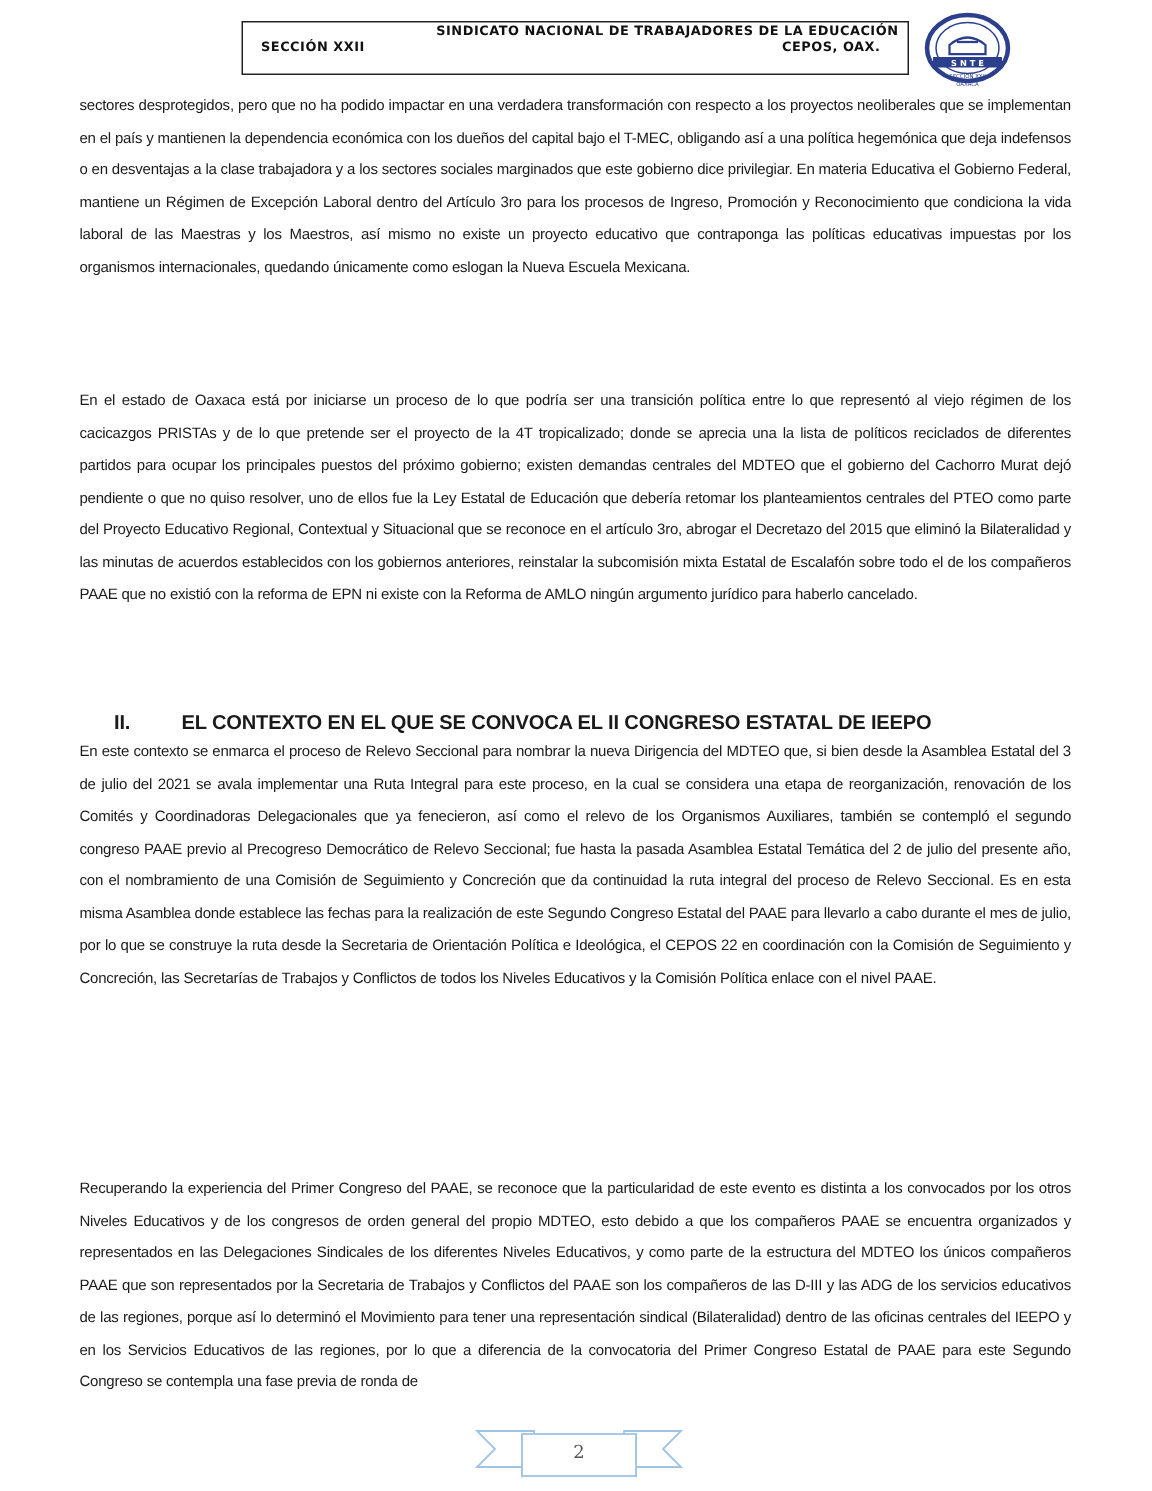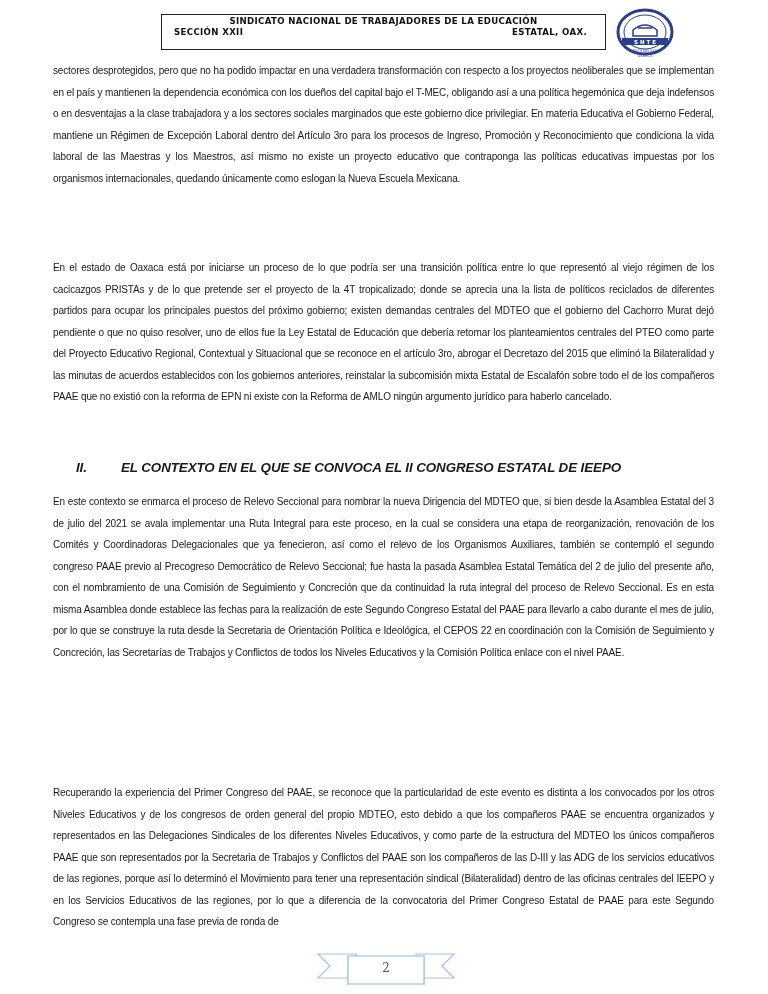--- a/index.html
+++ b/index.html
@@ -1,43 +1,43 @@
 <!DOCTYPE html>
 <html><head>
 <meta charset="utf-8">
 <style>
   html, body { margin: 0; padding: 0; background: #ffffff; }
   body { width: 768px; height: 994px; position: relative; overflow: hidden; font-family: "Liberation Sans", sans-serif; color: #1a1a1a; }
   .header { position: absolute; left: 0; top: 0; width: 768px; height: 62px; }
   .logo-left { position: absolute; left: 58px; top: 8px; width: 100px; height: 48px; }
   .logo-right { position: absolute; left: 614px; top: 8px; width: 62px; height: 54px; }
   .header-box { position: absolute; left: 161px; top: 14px; width: 445px; height: 36px; border: 1.5px solid #222; box-sizing: border-box; padding: 1px 6px 0 6px; font-family: "DejaVu Sans", sans-serif; font-weight: bold; font-size: 8.6px; line-height: 10.6px; letter-spacing: 0.35px; color: #111; }
-  .header-box .l1, .header-box .l2 { text-align: center; white-space: nowrap; }
+  .header-box .l1, .header-box .l2 { text-align: right; white-space: nowrap; }
   .header-box .l3 { display: flex; justify-content: space-between; padding: 0 12px 0 6px; }
   .content { position: absolute; left: 53px; top: 60px; width: 661px; }
   .para { font-size: 10px; line-height: 21.55px; text-align: justify; margin: 0; letter-spacing: -0.15px; font-stretch: condensed; }
   .p1 { position: absolute; top: 0; }
   .p2 { position: absolute; top: 197px; }
-  .heading { position: absolute; top: 400px; left: 23px; font-weight: bold; font-size: 13.4px; display: flex; letter-spacing: -0.1px; font-style: italic; }
+  .heading { position: absolute; top: 414px; left: 23px; font-weight: bold; font-size: 13.4px; display: flex; letter-spacing: -0.1px; }
   .heading .num { width: 45px; }
   .p3 { position: absolute; top: 431px; }
   .p4 { position: absolute; top: 722px; }
   .footer { position: absolute; left: 316px; top: 948px; width: 140px; height: 40px; }
   .page-num { position: absolute; left: 0; top: 13px; width: 140px; text-align: center; font-family: "DejaVu Serif", serif; font-size: 12px; color: #555; }
 </style>
 </head>
 <body>
 
 <div class="header">
 
   <div class="header-box">
     <div class="l1">SINDICATO NACIONAL DE TRABAJADORES DE LA EDUCACIÓN</div>
     <div class="l3">
       <span>SECCIÓN XXII</span>
-      <span>ESTATAL, OAX.</span>
+      <span>CEPOS, OAX.</span>
     </div>
   </div>
 
   <div class="logo-right">
     <svg width="62" height="54" viewBox="0 0 62 54">
       <ellipse cx="31" cy="24" rx="27" ry="22" fill="#ffffff" stroke="#2b3f8c" stroke-width="3"></ellipse>
       <ellipse cx="31" cy="24" rx="21" ry="17" fill="none" stroke="#2b3f8c" stroke-width="1"></ellipse>
       <path d="M19 22 q12 -10 24 0 v6 h-24 z" fill="none" stroke="#2b3f8c" stroke-width="1.5"></path>
       <path d="M24 20 h14" stroke="#2b3f8c" stroke-width="1.5"></path>
       <rect x="8" y="30" width="46" height="7" fill="#2b3f8c"></rect>

